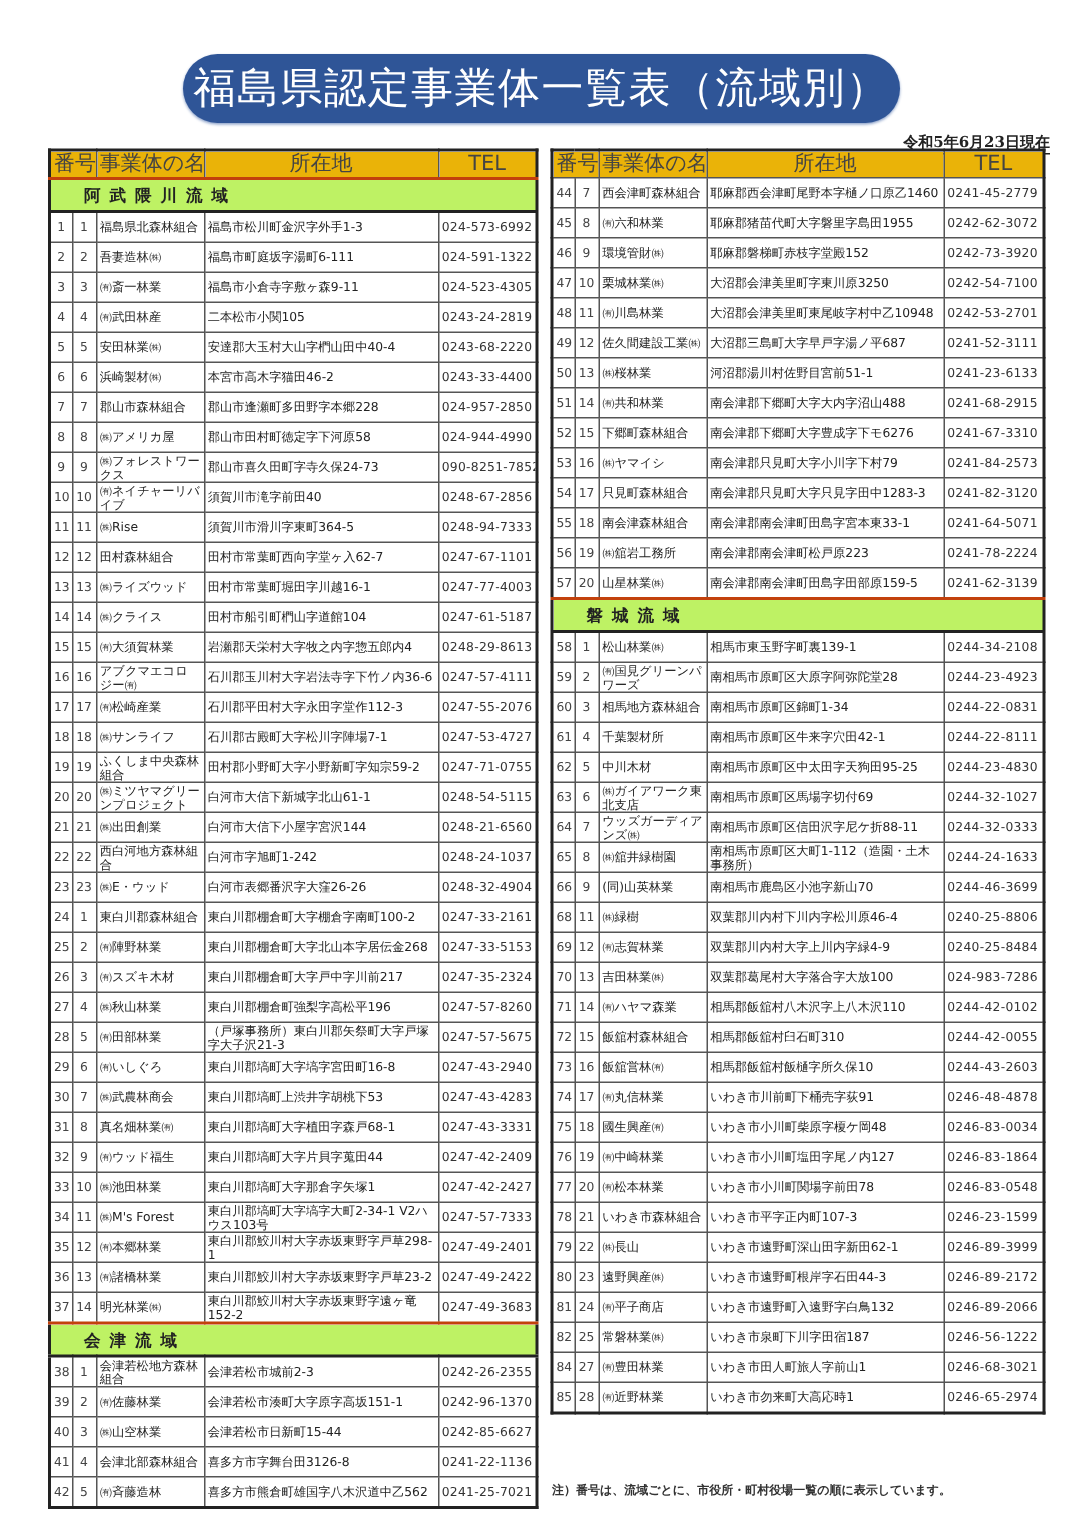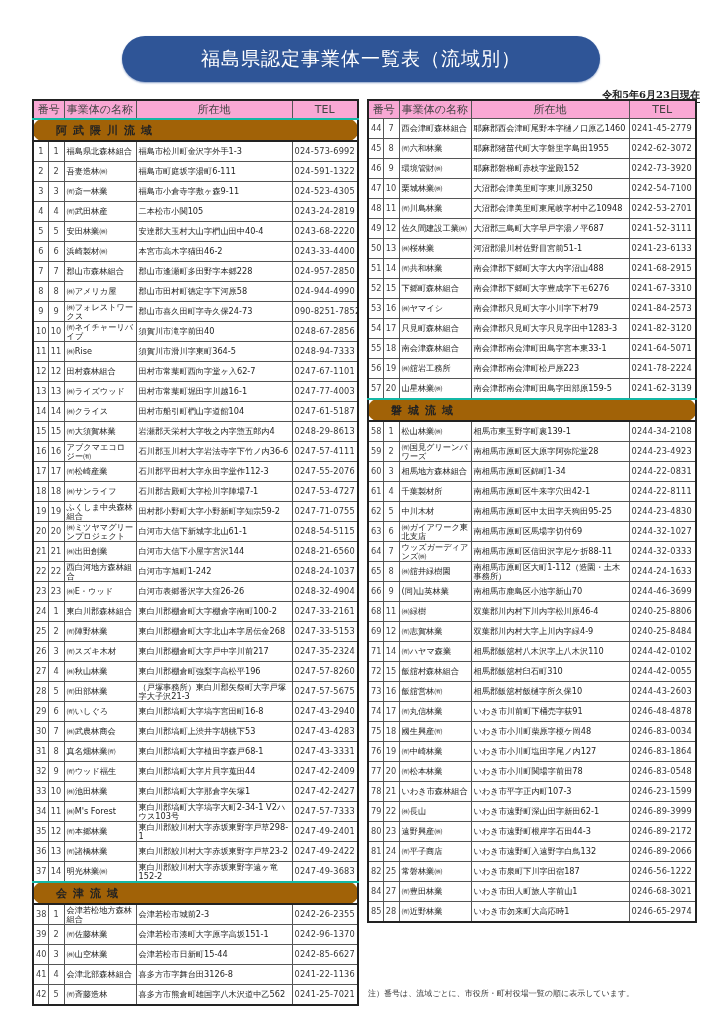--- a/index.html
+++ b/index.html
@@ -1,36 +1,36 @@
 <!DOCTYPE html>
 <html><head>
 <meta charset="utf-8">
 <style>
   html, body { margin:0; padding:0; background:#ffffff; }
   body { width:724px; height:1024px; position:relative; overflow:hidden;
          font-family:"DejaVu Sans", sans-serif; color:#222; }
   .title-banner { position:absolute; left:122px; top:36px; width:478px; height:46px;
          background:#2f5597; border-radius:23px; box-shadow:0 1px 2px #8aa0c8;
          display:flex; align-items:center; justify-content:center;
-         color:#ffffff; font-size:19px; letter-spacing:1px; }
+         color:#ffffff; font-size:28px; letter-spacing:1px; }
   .as-of { position:absolute; right:24px; top:88px; font-size:10px; font-weight:bold;
          font-family:"DejaVu Serif", serif; border-bottom:1px solid #222; }
   table.list { position:absolute; border-collapse:collapse; table-layout:fixed;
          border:2px solid #222; font-size:8.2px; }
   table.list td, table.list th { border:1px solid #555; padding:0 2px; height:19px;
          white-space:nowrap; overflow:hidden; line-height:9px; }
-  table.list th { background:#f9a8d4; font-weight:normal; color:#444; height:17px; font-size:11px; }
+  table.list th { background:#eab308; font-weight:normal; color:#444; height:17px; font-size:14px; }
   table.list td.num { text-align:center; color:#444; }
   table.list td.tel { color:#333; letter-spacing:0.2px; }
   table.list td.wrap { white-space:normal; }
-  tr.section td { background:#a16207; font-weight:bold; font-size:11px; letter-spacing:6px;
-         padding-left:22px; height:20px; border-top:2px solid #14b8a6; border-bottom:2px solid #222;border-radius:10px; }
+  tr.section td { background:#bef264; font-weight:bold; font-size:11px; letter-spacing:6px;
+         padding-left:22px; height:20px; border-top:2px solid #c2410c; border-bottom:2px solid #222; }
   #left { left:32px; top:99px; width:325px; }
   #right { left:367px; top:99px; width:328px; }
-  .note { position:absolute; left:368px; top:988px; font-size:8px; color:#333; }
+  .note { position:absolute; left:368px; top:988px; font-size:8px; color:#333;font-weight:bold; }
 </style>
 </head>
 <body>
 
 <div class="title-banner">
   <span>福島県認定事業体一覧表（流域別）</span>
 </div>
 <div class="as-of">令和5年6月23日現在</div>
 
 <table class="list" id="left">
@@ -542,20 +542,27 @@
         <td class="tel">0240-25-8806</td>
       </tr>
       <tr>
         <td class="num">69</td>
         <td class="num">12</td>
         <td class="wrap">㈲志賀林業</td>
         <td class="wrap">双葉郡川内村大字上川内字緑4-9</td>
         <td class="tel">0240-25-8484</td>
       </tr>
       <tr>
+        <td class="num">70</td>
+        <td class="num">13</td>
+        <td class="wrap">吉田林業㈱</td>
+        <td class="wrap">双葉郡葛尾村大字落合字大放100</td>
+        <td class="tel">024-983-7286</td>
+      </tr>
+      <tr>
         <td class="num">71</td>
         <td class="num">14</td>
         <td class="wrap">㈲ハヤマ森業</td>
         <td class="wrap">相馬郡飯舘村八木沢字上八木沢110</td>
         <td class="tel">0244-42-0102</td>
       </tr>
       <tr>
         <td class="num">72</td>
         <td class="num">15</td>
         <td class="wrap">飯舘村森林組合</td>

